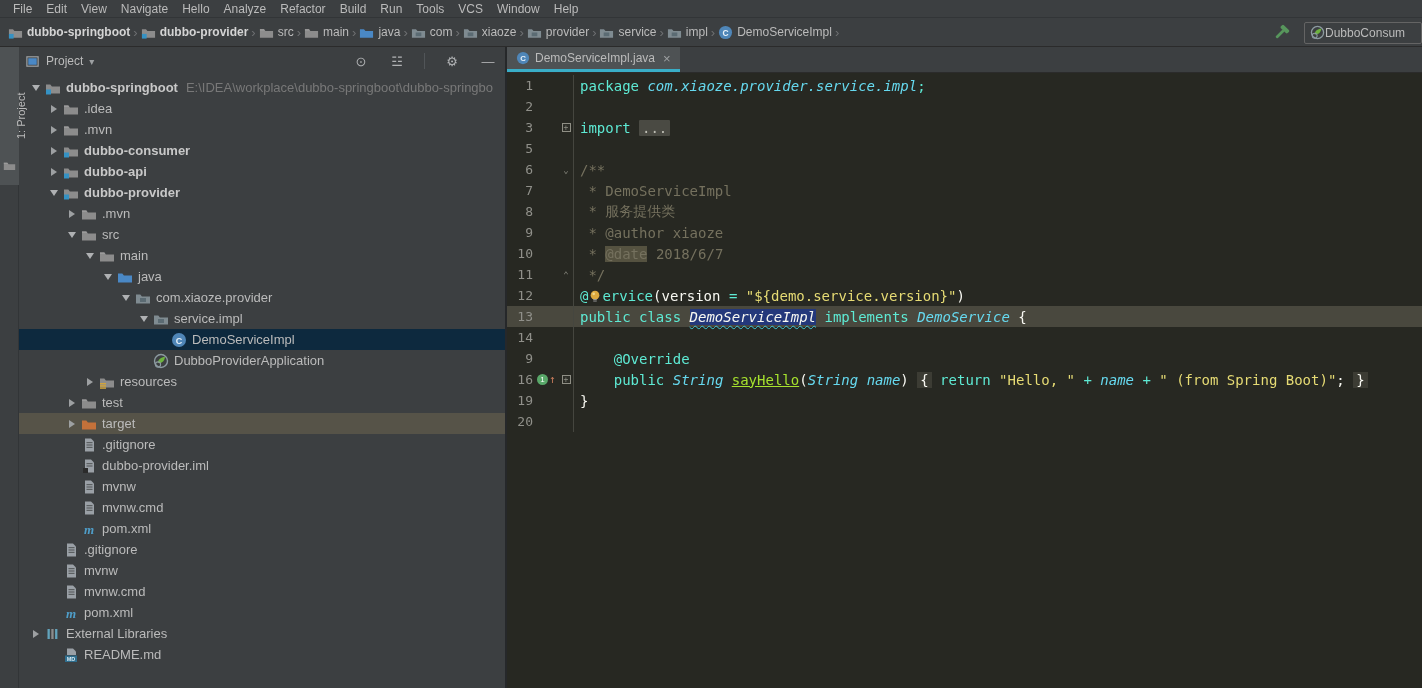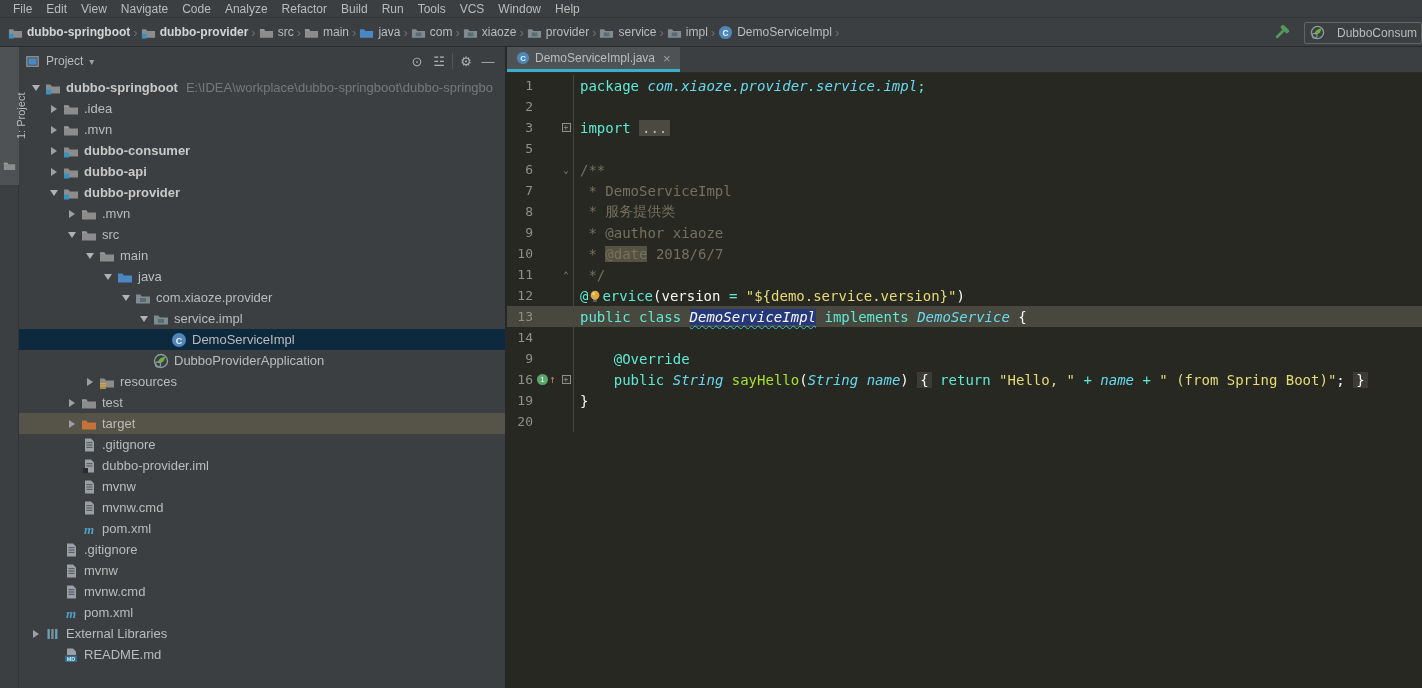--- a/index.html
+++ b/index.html
@@ -13,37 +13,37 @@
   .menubar .mi { color:#BBBBBB; font-size:12px; padding:0 7px; cursor:default; }
 
   
   .navbar { height:29px; background:#3C3F41; display:flex; align-items:center;
             padding-left:8px; border-bottom:1px solid #2B2B2B; flex:0 0 auto; position:relative;}
   .crumb { display:flex; align-items:center; color:#BBBBBB; font-size:12px; gap:4px; }
   .crumb.bold .clabel { font-weight:bold; color:#D4D4D4; }
   .crumb-sep { color:#6E7072; font-size:13px; margin:0 3px; }
   .nav-right { position:absolute; right:0; top:0; height:29px; display:flex; align-items:center; }
   .runbox { width:118px; height:22px; border:1px solid #646464; border-radius:2px;
-            display:flex; align-items:center; gap:12px; padding-left:5px; overflow:hidden;
+            display:flex; align-items:center; gap:0; padding-left:5px; overflow:hidden;
             color:#BBBBBB; font-size:12px; white-space:nowrap; margin-left:14px; }
 
   
   .main { flex:1; display:flex; min-height:0; }
 
   .stripe { width:19px; background:#3C3F41; border-right:1px solid #323537; position:relative; flex:0 0 auto;}
   .stripe-btn-top { position:absolute; top:0; left:0; width:19px; height:138px; background:#4E5254; }
   .vlabel { position:absolute; color:#BBBBBB; font-size:11px; white-space:nowrap;
             transform:rotate(-90deg); transform-origin:left top; }
   .vlabel.top { left:15px; top:92px; }
   .stripe-folder { position:absolute; left:3px; top:112px; }
 
   
   .project { width:486px; background:#3C3F41; flex:0 0 auto; display:flex; flex-direction:column; overflow:hidden;}
   .proj-header { height:28px; display:flex; align-items:center; padding:0 6px; color:#BBBBBB;
-                 font-size:12px; gap:0; flex:0 0 auto;}
+                 font-size:12px; gap:14px; flex:0 0 auto;}
   .proj-title { display:flex; align-items:center; gap:6px; }
   .proj-sp { flex:1; }
   .hicon { color:#AFB1B3; font-size:13px; width:22px; text-align:center; cursor:default; }
   .hdiv { width:1px; height:16px; background:#515558; margin:0 2px; }
   .tree { flex:1; overflow:hidden; font-size:13px; color:#BBBBBB; padding-top:2px;}
   .trow { height:21px; display:flex; align-items:center; white-space:nowrap; cursor:default; }
   .trow.selected { background:#0D293E; }
   .trow.hl { background:#565348; }
   .tindent { flex:0 0 auto; }
   .tarrow { width:18px; flex:0 0 auto; display:flex; align-items:center; justify-content:center; }
@@ -72,21 +72,21 @@
   .lfold { width:15px; flex:0 0 auto; display:flex; align-items:center; justify-content:center;
            border-right:1px solid #45463F; align-self:stretch; color:#8F8F85; }
   .foldbox { width:9px; height:9px; border:1px solid #8F8F85; font-size:8px; line-height:7px;
              text-align:center; color:#8F8F85; background:#2D2E28; cursor:pointer;}
   .foldcaret { font-size:9px; color:#8F8F85; cursor:pointer; }
   .ltext { padding-left:6px; }
 
   .tok-kw  { color:#5eead4; }
   .tok-typ { color:#66D9EF; font-style:italic; }
   .tok-str { color:#E6DB74; }
-  .tok-mth { color:#A6E22E; }
+  .tok-mth { color:#A6E22E;text-decoration:underline; }
   .tok-cmt { color:#75715E; }
   .tok-pln { color:#F8F8F2; }
   .tok-decl { color:#F8F8F2; font-style:italic; background:#24387B;
               text-decoration:underline wavy #3EC6D8 1px; text-underline-offset:3px; }
   .tok-cmt-hl { color:#75715E; background:#555240; }
   .tok-fold { color:#BEBEB4; background:#4A4A43; padding:0 3px; border-radius:1px;}
   .tok-brace { color:#F8F8F2; background:#3C3C34; padding:0 3px; }
 
   .ovr-badge { width:11px; height:11px; border-radius:50%; background:#59A869; color:#FFFFFF;
                font-size:8px; line-height:11px; text-align:center; font-family:"Liberation Sans",sans-serif;}
@@ -97,21 +97,21 @@
 </head>
 <body>
 
 <div class="app">
 
   <div class="menubar" id="menubar">
       <span class="mi">File</span>
       <span class="mi">Edit</span>
       <span class="mi">View</span>
       <span class="mi">Navigate</span>
-      <span class="mi">Code</span>
+      <span class="mi">Hello</span>
       <span class="mi">Analyze</span>
       <span class="mi">Refactor</span>
       <span class="mi">Build</span>
       <span class="mi">Run</span>
       <span class="mi">Tools</span>
       <span class="mi">VCS</span>
       <span class="mi">Window</span>
       <span class="mi">Help</span>
     </div>
 

